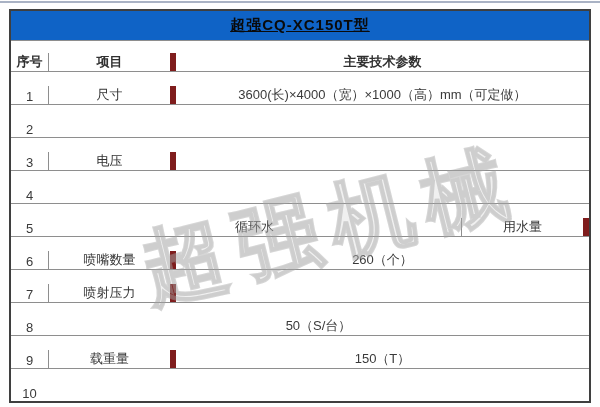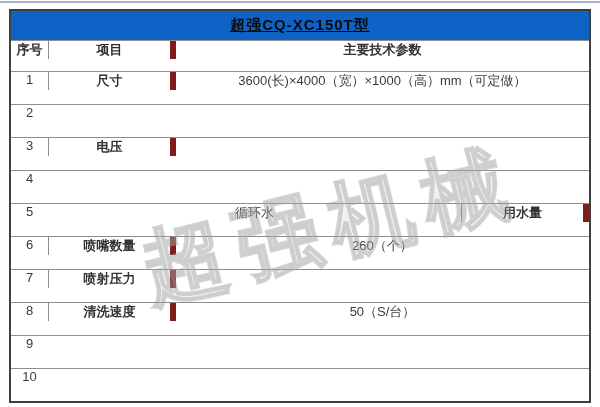--- a/index.html
+++ b/index.html
@@ -41,42 +41,42 @@
   .title-text {
     font-size: 15px;
     font-weight: bold;
     color: #0a0a0a;
     text-decoration: underline;
     letter-spacing: 1px;
   }
   .tr {
     display: flex;
     border-top: 1px solid #8e8e8e;
-    align-items: flex-start;
+    align-items: flex-end;
   }
   .header-row { height: 30px; }
   .body-row { height: 32px; }
   .cell {
     display: flex;
     align-items: center;
     justify-content: center;
     font-size: 13px;
     color: #3a3a3a;
     box-sizing: border-box;
     text-align: center;
   }
   .cell-no { width: 37px; }
   .cell-item {
     width: 128px;
     border-left: 1px solid #8e8e8e;
     border-right: 6px solid #7f1d1d;
   }
   .cell-value { flex: 1; }
   .header-row .cell { font-weight: bold; color: #303030; }
-  .body-row .cell-item { font-weight: bold; color: #333333; }
+  .body-row .cell-item { font-weight: normal; color: #333333; }
   .watermark {
     position: absolute;
     left: 105px;
     top: 165px;
     width: 450px;
     height: 120px;
     line-height: 120px;
     text-align: center;
     font-size: 84px;
     font-weight: bold;
@@ -139,25 +139,26 @@
     <div class="cell cell-value">260（个）</div>
   </div>
 
   <div class="tr body-row">
     <div class="cell cell-no">7</div>
     <div class="cell cell-item">喷射压力</div>
   </div>
 
   <div class="tr body-row">
     <div class="cell cell-no">8</div>
-    <div class="cell cell-item">清洗速度</div>
     <div class="cell cell-value">50（S/台）</div>
   </div>
 
   <div class="tr body-row">
     <div class="cell cell-no">9</div>
+    <div class="cell cell-item">载重量</div>
+    <div class="cell cell-value">150（T）</div>
   </div>
 
   <div class="tr body-row">
     <div class="cell cell-no">10</div>
   </div>
 
 </div>
 
 </body></html>

